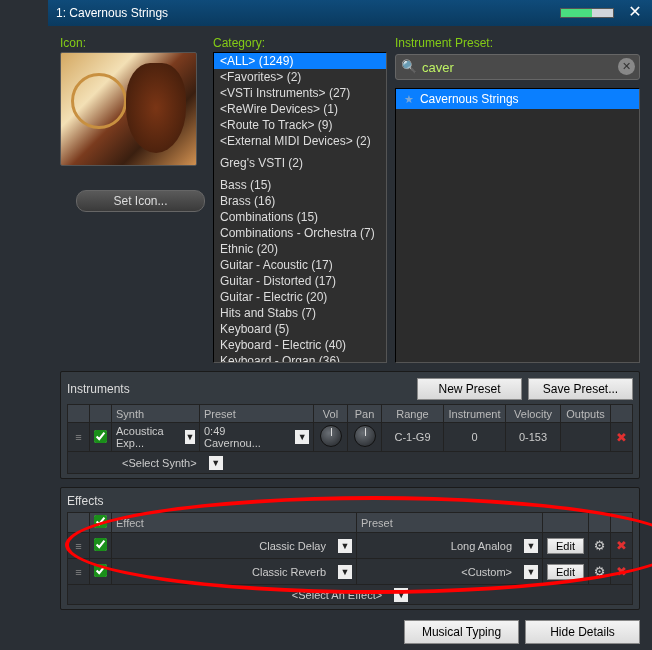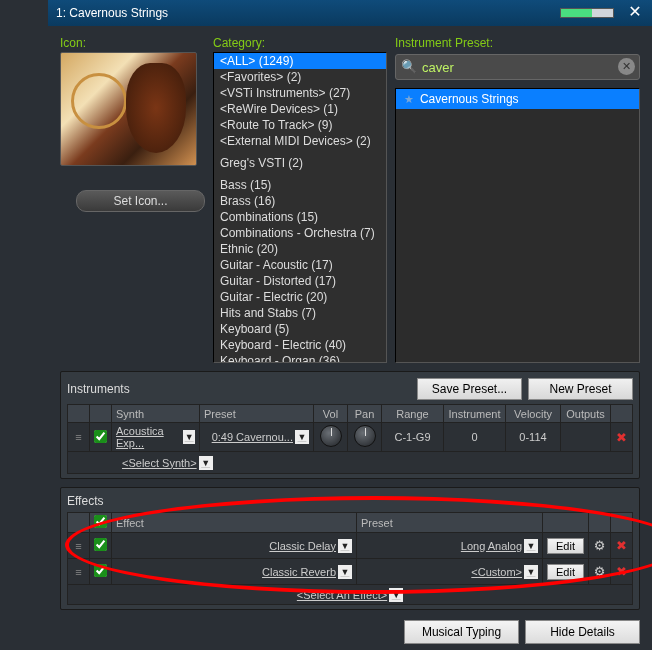--- a/index.html
+++ b/index.html
@@ -36,21 +36,21 @@
   .sec-title { color:#ddd; font-size:12px; }
   .sec-head .spacer{flex:1;}
   .btn { height:22px; background:linear-gradient(#f0f0f0,#d8d8d8); border:1px solid #888; font-size:12px; padding:0 8px; cursor:pointer; margin-left:6px;}
   .tbl { width:100%; border-collapse:collapse; font-size:11px; color:#ccc;}
   .tbl th { background:#3d434a; border:1px solid #222; padding:2px 4px; font-weight:normal; text-align:center; color:#bbb; height:18px;}
   .tbl th.left{text-align:left;}
   .tbl td { background:#2c3035; border:1px solid #222; padding:2px 4px; text-align:center; height:26px;}
   .tbl td.left{text-align:left;}
   .grip { color:#888; cursor:grab;}
   .chk { width:13px; height:13px; accent-color:#1a8f1a;}
-  .combo { display:inline-flex; align-items:center; gap:2px; justify-content:flex-end; width:100%;text-decoration:underline;}
+  .combo { display:inline-flex; align-items:center; gap:12px; justify-content:flex-end; width:100%;}
   .combo-arrow { width:14px; height:14px; background:#eee; color:#222; display:inline-flex; align-items:center; justify-content:center; font-size:9px; cursor:pointer;}
   .knob { width:22px; height:22px; border-radius:50%; background:radial-gradient(circle at 40% 35%,#6a6f75,#1f2226); border:1px solid #111; display:inline-block; position:relative;}
   .knob::after{content:"";position:absolute;left:50%;top:2px;width:1px;height:8px;background:#ddd;}
   .del { color:#e03030; font-size:13px; cursor:pointer;}
   .gear { color:#ccc; font-size:13px; cursor:pointer;}
   .edit-btn { background:linear-gradient(#f4f4f4,#dcdcdc); border:1px solid #888; font-size:11px; padding:1px 8px; cursor:pointer;}
   .footer-row { display:flex; justify-content:flex-end; gap:6px; padding:2px 0 0 0;}
   .footer-btn { width:115px; height:24px; background:linear-gradient(#f4f4f4,#dcdcdc); border:1px solid #888; font-size:12px; cursor:pointer;}
   .effects-sec { position:relative; }
   .red-annot { position:absolute; left:4px; top:8px; width:618px; height:98px; border:4px solid #f00; border-radius:50%/50%; pointer-events:none;}
@@ -118,22 +118,22 @@
               <span>Cavernous Strings</span>
             </div>
           </div>
       </div>
     </div>
 
     <div class="section">
       <div class="sec-head">
         <span class="sec-title">Instruments</span>
         <span class="spacer"></span>
+        <button class="btn" style="width:105px">New Preset</button>
         <button class="btn" style="width:105px">Save Preset...</button>
-        <button class="btn" style="width:105px">New Preset</button>
       </div>
       <table class="tbl">
         <colgroup>
             <col style="width:22px">
             <col style="width:22px">
             <col style="width:88px">
             <col>
             <col style="width:34px">
             <col style="width:34px">
             <col style="width:62px">
@@ -164,21 +164,21 @@
                   <span class="combo-arrow">▼</span>
                 </span></td>
           <td class="left"><span class="combo">
                   <span>0:49 Cavernou...</span>
                   <span class="combo-arrow">▼</span>
                 </span></td>
           <td><span class="knob"></span></td>
           <td><span class="knob"></span></td>
           <td>C-1-G9</td>
           <td>0</td>
-          <td>0-114</td>
+          <td>0-153</td>
           <td></td>
           <td><span class="del">✖</span></td>
         </tr>
         <tr>
           <td colspan="11" class="left" style="height:22px;"><span class="combo" style="justify-content:center;width:auto;margin-left:50px">
                   <span>&lt;Select Synth&gt;</span>
                   <span class="combo-arrow">▼</span>
                 </span></td>
         </tr>
       </tbody>

